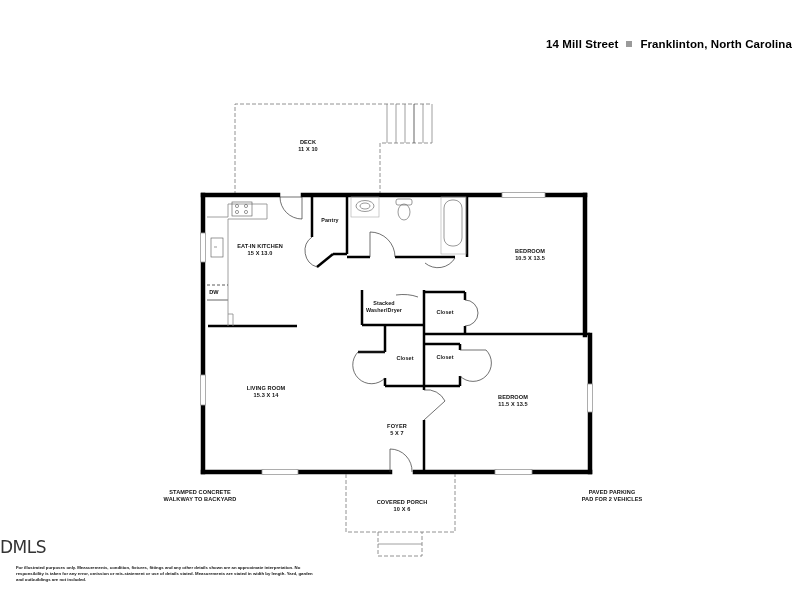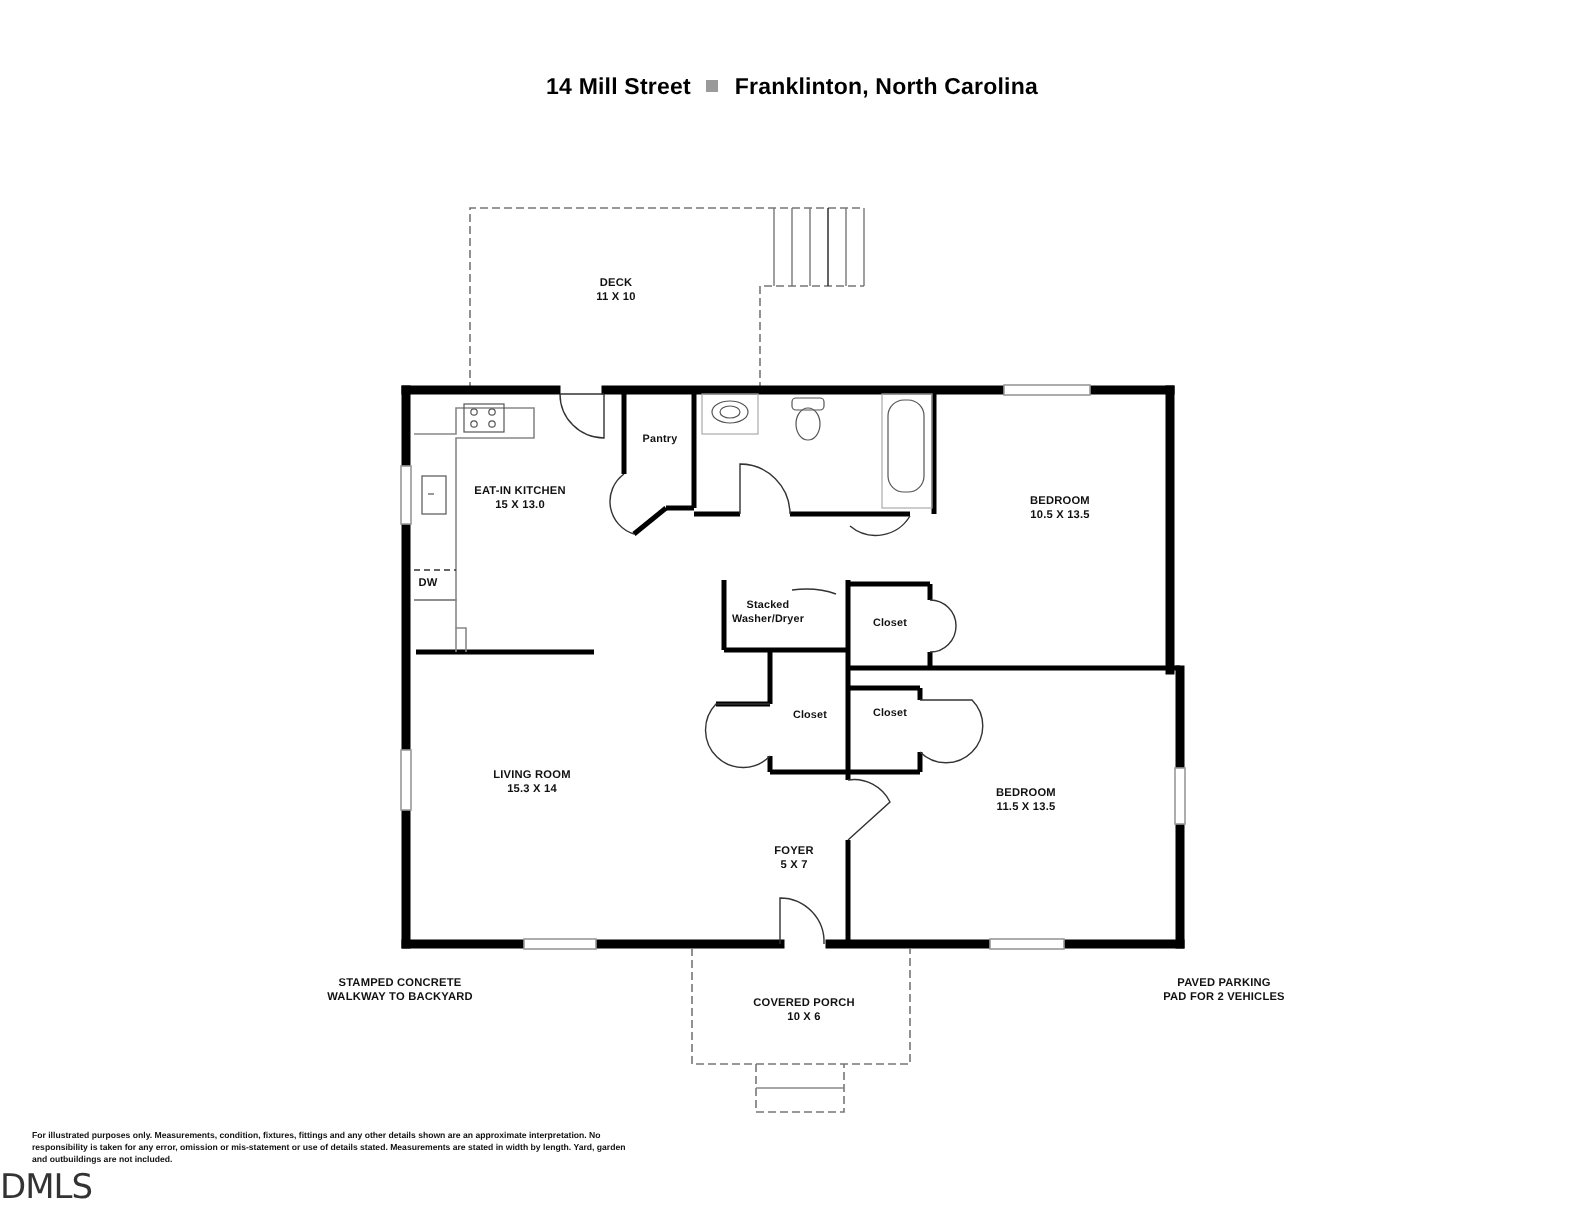--- a/index.html
+++ b/index.html
@@ -1,23 +1,23 @@
 <!DOCTYPE html>
 <html><head>
 <meta charset="utf-8">
 <style>
   html, body { margin:0; padding:0; background:#ffffff; }
   body { width:792px; height:612px; position:relative; overflow:hidden; font-family:"Liberation Sans", sans-serif; color:#000; }
-  .title { position:absolute; top:38px; left:0; width:792px; text-align:center; font-size:11.5px; font-weight:bold; letter-spacing:0.1px; }
+  .title { position:absolute; top:38px; left:0; width:792px; text-align:right; font-size:11.5px; font-weight:bold; letter-spacing:0.1px; }
   .title .sep { display:inline-block; width:6px; height:6px; background:#9a9a9a; margin:0 8px; vertical-align:middle; position:relative; top:-1px; }
   svg.plan { position:absolute; left:0; top:0; }
   .lbl { position:absolute; text-align:center; font-size:5.6px; line-height:7px; font-weight:bold; color:#111; text-transform:uppercase; letter-spacing:0.1px; }
   .lbl.small { text-transform:none; font-size:5.4px; }
   .disclaimer { position:absolute; left:16px; top:565px; width:300px; font-size:4.3px; line-height:6px; color:#111; font-weight:bold; }
-  .logo { position:absolute; left:0px; top:584px; font-family:"DejaVu Sans", sans-serif; font-size:17px; color:#333; letter-spacing:-0.5px; font-weight:normal; }
+  .logo { position:absolute; left:0px; top:537px; font-family:"DejaVu Sans", sans-serif; font-size:17px; color:#333; letter-spacing:-0.5px; font-weight:normal; }
 </style>
 </head>
 <body>
 
 <div class="title">
   <span>14 Mill Street</span><span class="sep"></span><span>Franklinton, North Carolina</span>
 </div>
 
 <svg class="plan" width="792" height="612" viewBox="0 0 792 612">
 

